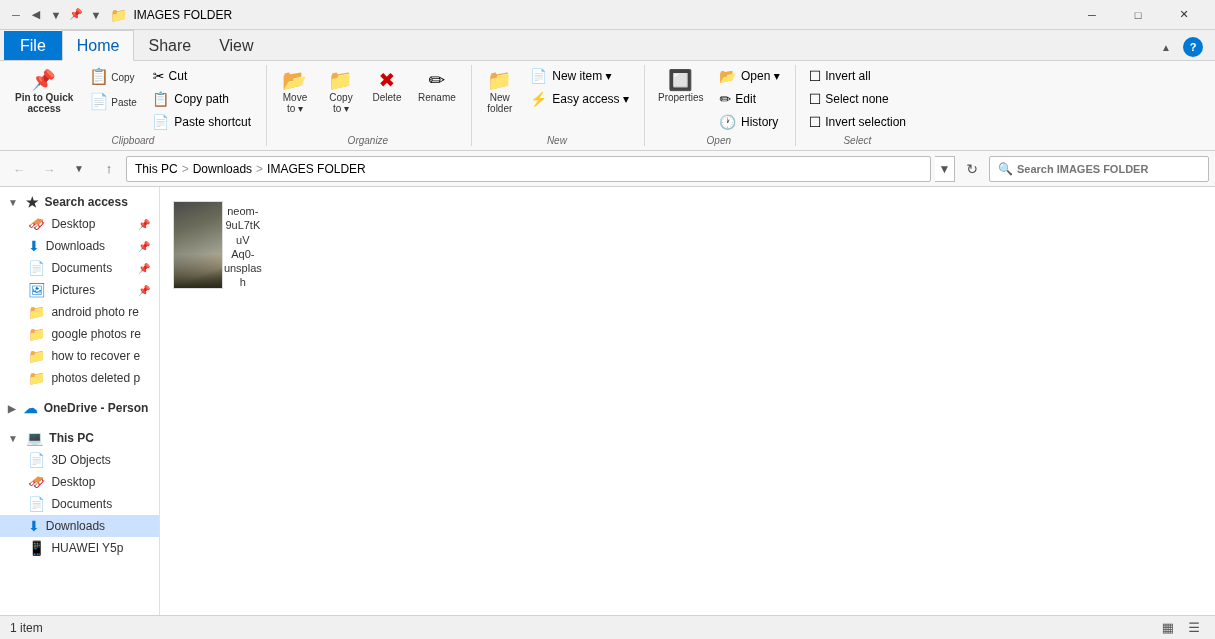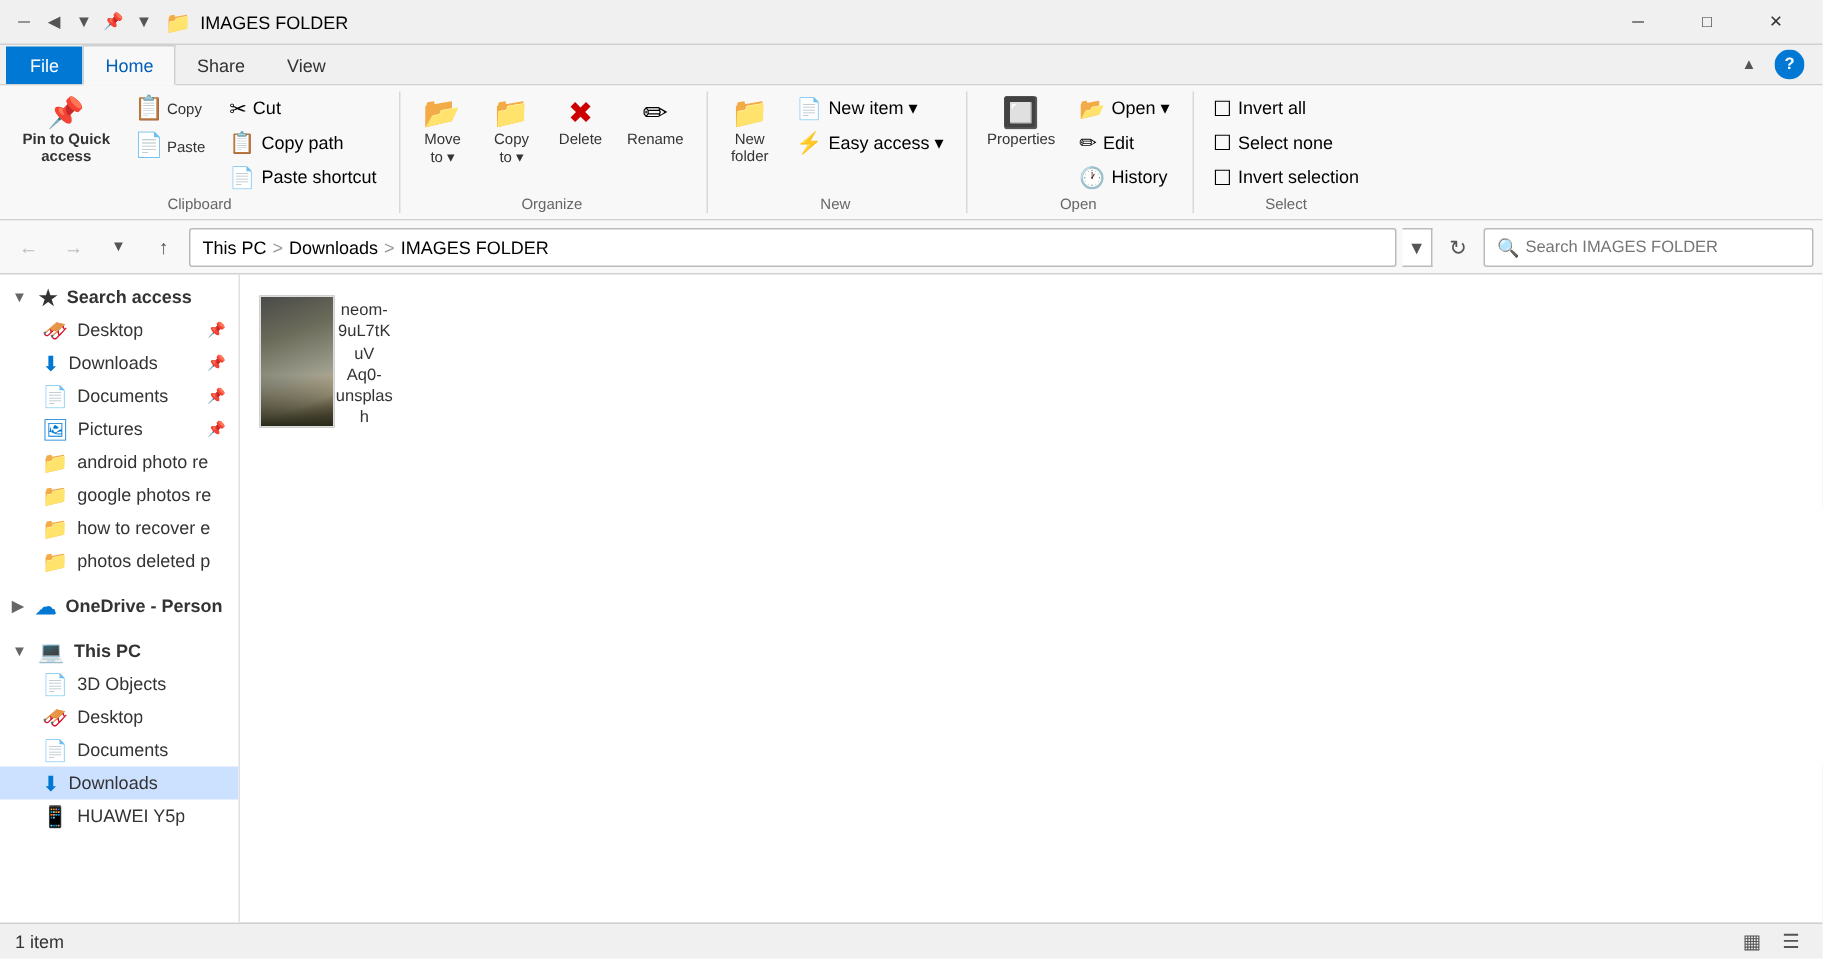--- a/index.html
+++ b/index.html
@@ -17,27 +17,27 @@
     }
     .titlebar-icons { display: flex; gap: 4px; align-items: center; }
     .titlebar-icon { width: 16px; height: 16px; display: flex; align-items: center; justify-content: center; color: #555; font-size: 11px; cursor: pointer; }
     .titlebar-folder-icon { color: #e8a000; font-size: 14px; }
     .titlebar-window-controls { display: flex; gap: 0; margin-left: auto; }
     .window-btn { width: 46px; height: 30px; display: flex; align-items: center; justify-content: center; font-size: 11px; cursor: pointer; color: #333; }
 
     
     .ribbon { background: #f8f8f8; border-bottom: 1px solid #d0d0d0; }
     .ribbon-tabs { display: flex; align-items: flex-end; padding: 0 4px; background: #f0f0f0; border-bottom: 1px solid #d0d0d0; }
-    .ribbon-tab { padding: 6px 14px 5px; font-size: 12px; cursor: pointer; color: #333; }
+    .ribbon-tab { padding: 6px 14px 5px; font-size: 16px; cursor: pointer; color: #333; }
     .ribbon-tab.active { background: #f8f8f8; border: 1px solid #d0d0d0; border-bottom: 1px solid #f8f8f8; margin-bottom: -1px; color: #005fb8; }
 
     .ribbon-content { display: flex; padding: 4px 8px; gap: 2px; align-items: stretch; background: #f8f8f8; }
     .ribbon-group { display: flex; flex-direction: column; border-right: 1px solid #d8d8d8; padding-right: 8px; margin-right: 4px; }
     .ribbon-group-content { display: flex; gap: 2px; align-items: flex-start; flex: 1; }
-    .ribbon-group-label { font-size: 10px; color: #666; text-align: center; padding-top: 2px; }
+    .ribbon-group-label { font-size: 10px; color: #666; text-align: center; padding-top: 2px; font-style: italic; }
     .ribbon-btn { display: flex; flex-direction: column; align-items: center; justify-content: flex-start; padding: 4px 6px; cursor: pointer; border: 1px solid transparent; border-radius: 2px; min-width: 44px; gap: 2px; }
     .ribbon-btn-icon { font-size: 20px; line-height: 1; }
     .ribbon-btn-label { font-size: 10px; text-align: center; color: #333; white-space: nowrap; }
     .ribbon-btn-large { min-width: 52px; }
     .ribbon-btn-small { display: flex; flex-direction: row; align-items: center; gap: 4px; padding: 2px 6px; cursor: pointer; border: 1px solid transparent; border-radius: 2px; white-space: nowrap; }
     .ribbon-btn-small .small-icon { font-size: 14px; }
     .ribbon-col { display: flex; flex-direction: column; gap: 1px; }
 
     
     .address-bar {
@@ -50,21 +50,21 @@
       height: 36px;
     }
     .nav-btn { width: 26px; height: 26px; display: flex; align-items: center; justify-content: center; cursor: pointer; border: 1px solid transparent; border-radius: 2px; color: #555; font-size: 13px; }
     .nav-btn.disabled { color: #bbb; cursor: default; }
     .address-path { flex: 1; height: 26px; display: flex; align-items: center; background: white; border: 1px solid #bbb; border-radius: 2px; padding: 0 8px; gap: 4px; font-size: 12px; cursor: pointer; }
     .path-sep { color: #999; }
     .address-arrow { width: 20px; height: 26px; display: flex; align-items: center; justify-content: center; cursor: pointer; border: 1px solid #bbb; border-left: none; background: white; color: #555; }
     .refresh-btn { width: 26px; height: 26px; display: flex; align-items: center; justify-content: center; cursor: pointer; border: 1px solid transparent; border-radius: 2px; color: #555; font-size: 14px; }
     .search-box { display: flex; align-items: center; width: 220px; height: 26px; background: white; border: 1px solid #bbb; border-radius: 2px; padding: 0 8px; gap: 4px; }
     .search-icon { color: #888; font-size: 12px; }
-    .search-input { border: none; outline: none; font-size: 11px; color: #888; background: transparent; flex: 1; }
+    .search-input { border: none; outline: none; font-size: 11px; color: #888; background: transparent; flex: 1; font-weight: bold; }
 
     
     .main-area { display: flex; flex: 1; overflow: hidden; }
 
     
     .sidebar { width: 160px; background: white; border-right: 1px solid #e0e0e0; overflow-y: auto; overflow-x: hidden; padding: 4px 0; position: relative; }
     .sidebar-item { display: flex; align-items: center; padding: 3px 8px 3px 12px; cursor: pointer; gap: 6px; font-size: 12px; color: #333; white-space: nowrap; overflow: hidden; text-overflow: ellipsis; }
     .sidebar-item.selected { background: #cce0ff; }
     .sidebar-item.section-header { padding-left: 8px; font-weight: 600; color: #333; }
     .sidebar-icon { font-size: 14px; flex-shrink: 0; }

